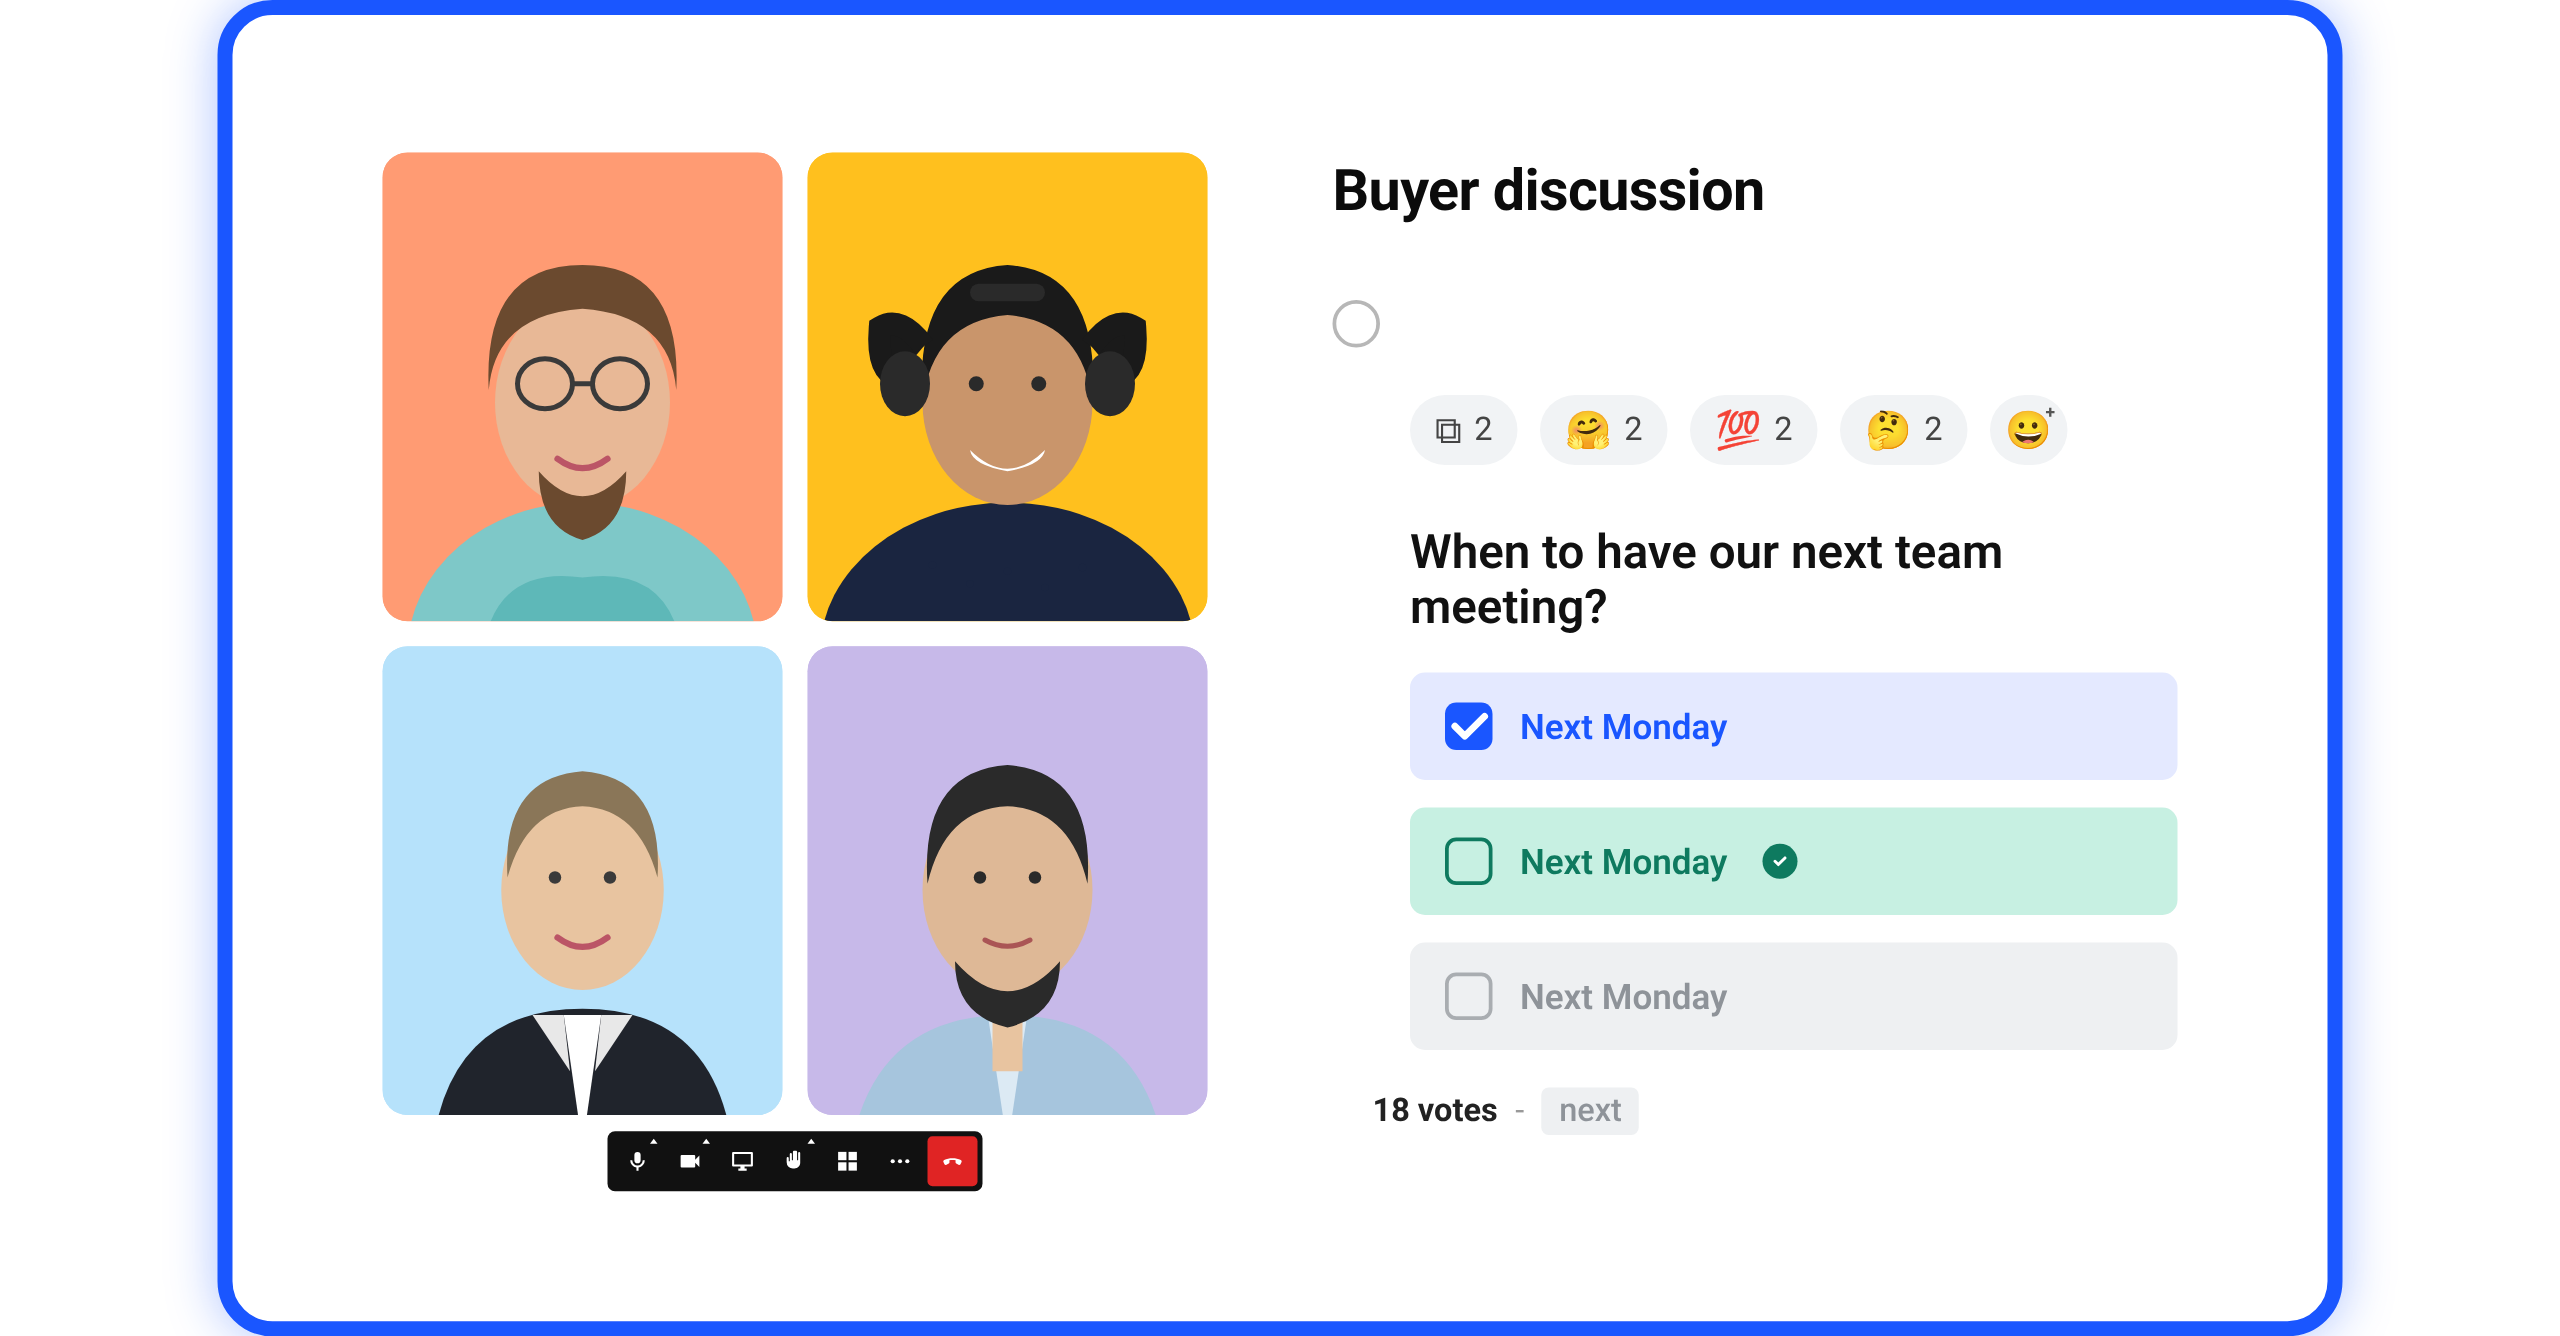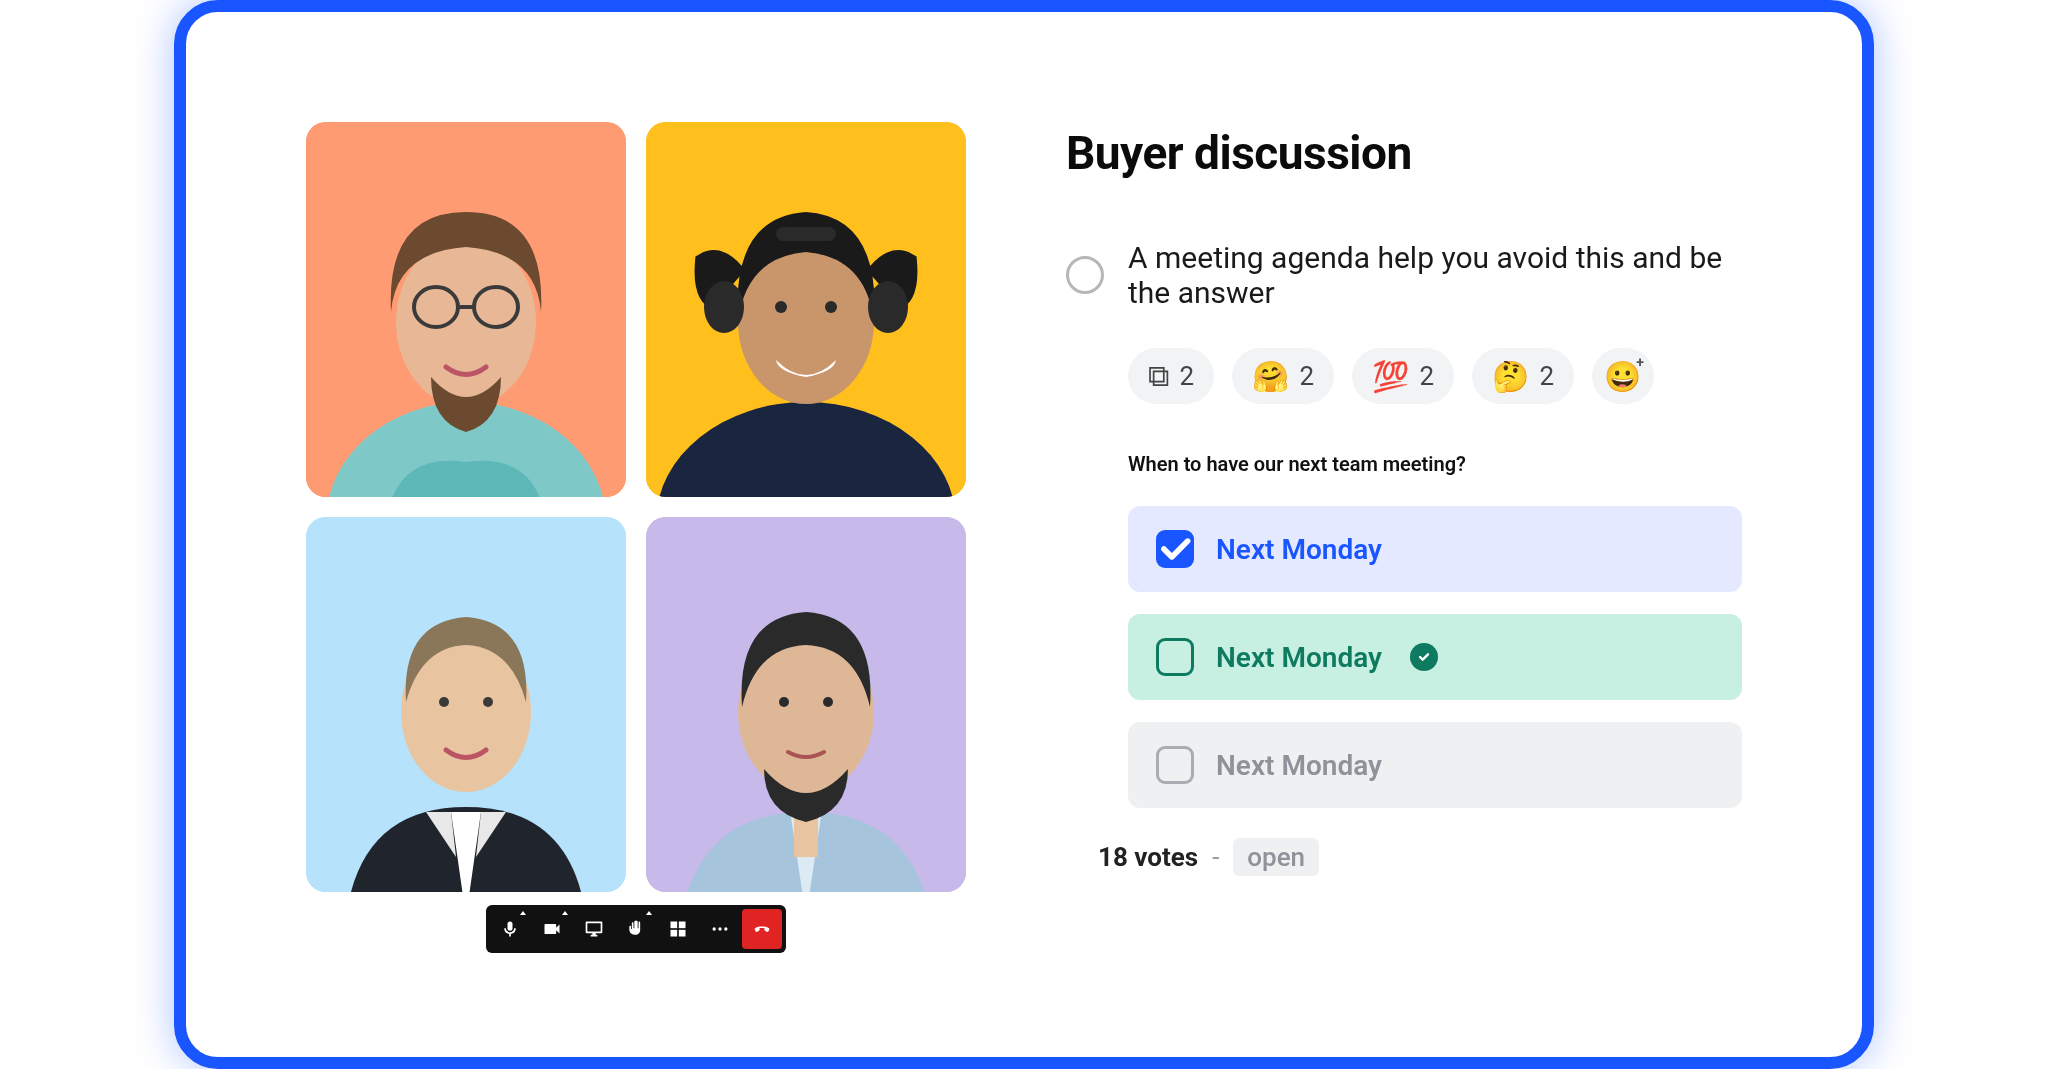--- a/index.html
+++ b/index.html
@@ -112,21 +112,21 @@
   .reaction.add {
     width: 62px; justify-content: center;
     position: relative;
   }
   .reaction.add .plus {
     position: absolute; top: 6px; right: 10px;
     font-size: 14px; font-weight: 700; color: #555;
   }
 
   .poll-q {
-    font-size: 20px; font-weight: 600; color: #111;
+    font-size: 38px; font-weight: 600; color: #111;
     margin-left: 62px; margin-bottom: 30px;
   }
 
   .options { margin-left: 62px; display: flex; flex-direction: column; gap: 22px; }
   .option {
     display: flex; align-items: center; gap: 22px;
     border-radius: 12px;
     padding: 24px 28px;
     font-size: 28px;
     cursor: pointer;
@@ -290,21 +290,20 @@
           </svg>
       </div>
     </div>
   </div>
 
   <div class="panel">
     <h1 class="title">Buyer discussion</h1>
 
     <div class="agenda-row">
       <div class="radio-circle"></div>
-      <div class="agenda-text">A meeting agenda help you avoid this and be the answer</div>
     </div>
 
     <div class="reactions">
       <div class="reaction">
         <span class="emoji">⧉</span>
         <span>2</span>
       </div>
       <div class="reaction">
         <span class="emoji">🤗</span>
         <span>2</span>
@@ -345,17 +344,17 @@
       </div>
       <div class="option opt-default">
         <div class="opt-checkbox"></div>
         <span class="opt-label">Next Monday</span>
       </div>
     </div>
 
     <div class="vote-row">
       <span class="vote-count">18 votes</span>
       <span class="dash">-</span>
-      <span class="status-badge">open</span>
+      <span class="status-badge">next</span>
     </div>
   </div>
 
 </div>
 
 </body></html>

